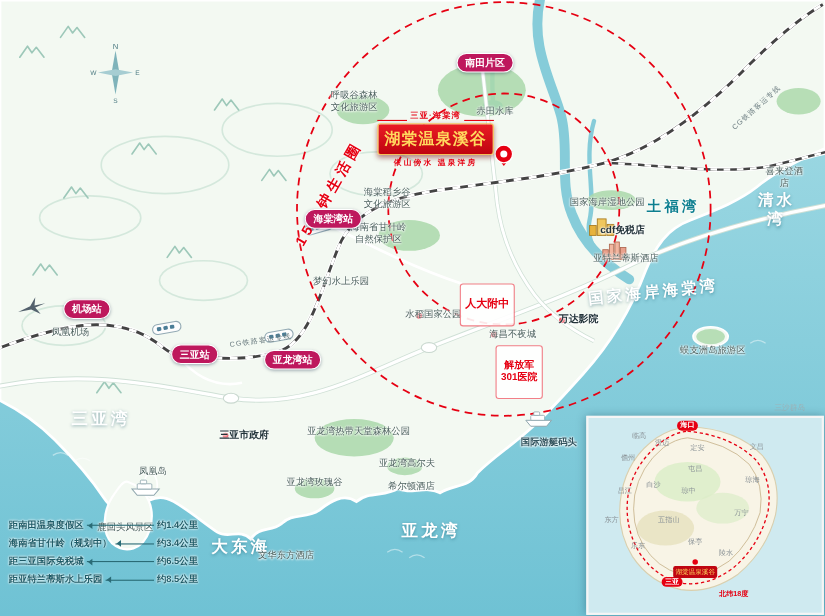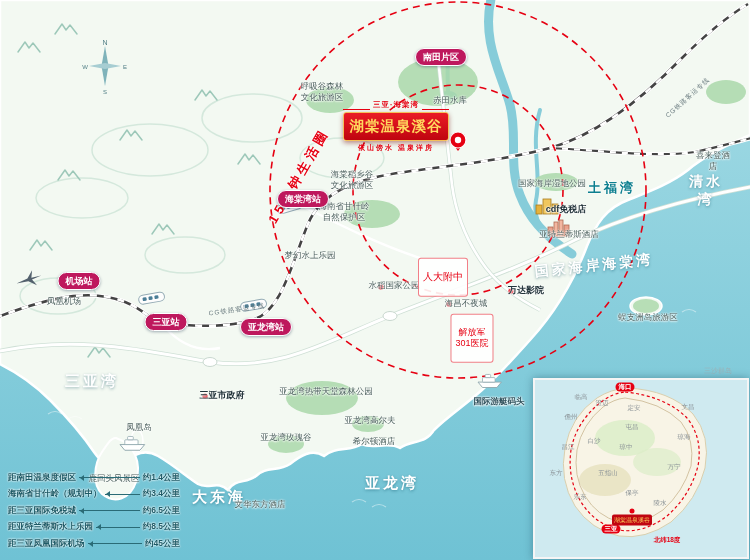--- a/index.html
+++ b/index.html
@@ -3,21 +3,21 @@
 <meta charset="utf-8">
 <style>
   html,body{margin:0;padding:0}
   .stage{position:relative;width:750px;height:560px;overflow:hidden;
          font-family:"Liberation Sans","DejaVu Sans",sans-serif;background:#7ec9d8}
   .base-svg{position:absolute;left:0;top:0;z-index:0}
   .c{position:absolute;transform:translate(-50%,-50%);white-space:pre-line;text-align:center}
   .lbl{font-size:8.5px;color:#4a5f5c;line-height:1.3;z-index:3;
        text-shadow:0 0 2px #fff,0 0 2px #fff,0 1px 2px #fff}
   .lbl.bold{font-weight:bold;color:#22333a;font-size:9px}
-  .redlbl{color:#e60012;font-weight:normal;background:rgba(255,255,255,.9);
+  .redlbl{color:#e60012;font-weight:bold;background:rgba(255,255,255,.9);
           border:1px solid rgba(230,0,18,.5);border-radius:3px;padding:12px 4px;
           line-height:1.25;z-index:3;font-size:9px}
   .bay{color:#fff;font-weight:bold;letter-spacing:3px;z-index:2;
        text-shadow:0 1px 3px rgba(0,70,90,.45)}
   .bay.teal{color:#0d7f8f;text-shadow:0 0 2px #fff,0 0 2px #fff}
   .pill{position:absolute;transform:translate(-50%,-50%);background:#be185d;color:#fff;
         font-size:9px;font-weight:bold;padding:1.5px 7px;border-radius:9px;border:1px solid #fff;
         box-shadow:0 1px 3px rgba(0,30,60,.35);white-space:nowrap;z-index:4}
   .rail-lbl{font-size:6.5px;color:#6b7c80;letter-spacing:1px;z-index:2;white-space:nowrap}
   .life-circle{position:absolute;color:#e60012;font-size:13px;font-weight:bold;letter-spacing:4px;
@@ -212,21 +212,21 @@
   </div>
 
   <div class="life-circle" style="left:299px;top:176px;transform:translate(-50%,-50%) rotate(-60deg)">15分钟生活圈</div>
 
   <div class="c rail-lbl" style="left:688px;top:98px;transform:translate(-50%,-50%) rotate(-42deg)">CG铁路客运专线</div>
   <div class="c rail-lbl" style="left:237px;top:310px;transform:translate(-50%,-50%) rotate(-8deg)">CG铁路客运专线</div>
 
   <div class="pill" style="left:441px;top:57px">南田片区</div>
   <div class="pill" style="left:303px;top:199px">海棠湾站</div>
   <div class="pill" style="left:79px;top:281px">机场站</div>
-  <div class="pill" style="left:166px;top:322px">三亚站</div>
+  <div class="pill" style="left:177px;top:322px">三亚站</div>
   <div class="pill" style="left:266px;top:327px">亚龙湾站</div>
 
   <div class="c lbl" style="left:450px;top:101px">赤田水库</div>
   <div class="c lbl" style="left:322px;top:92px">呼吸谷森林
 文化旅游区</div>
   <div class="c lbl" style="left:352px;top:180px">海棠稻乡谷
 文化旅游区</div>
   <div class="c lbl" style="left:344px;top:212px">海南省甘什岭
 自然保护区</div>
   <div class="c lbl" style="left:310px;top:256px">梦幻水上乐园</div>
@@ -273,25 +273,20 @@
     </div>
     <div class="dist-row">
       <span class="dist-label">距三亚国际免税城</span>
       <span class="dist-line"></span>
       <span class="dist-value">约6.5公里</span>
     </div>
     <div class="dist-row">
       <span class="dist-label">距亚特兰蒂斯水上乐园</span>
       <span class="dist-line"></span>
       <span class="dist-value">约8.5公里</span>
-    </div>
-    <div class="dist-row">
-      <span class="dist-label">距三亚凤凰国际机场</span>
-      <span class="dist-line"></span>
-      <span class="dist-value">约45公里</span>
     </div>
   </div>
 
   <div class="archipelago">三沙群岛</div>
 
   <div class="inset">
     <svg width="208" height="173" viewBox="0 0 208 173" style="position:absolute;left:0;top:0">
       <path d="M92,8 Q135,10 158,34 Q176,56 170,88 Q162,120 136,142 Q110,160 84,156 Q56,150 40,126 Q24,100 30,68 Q36,36 62,18 Q76,9 92,8 Z" fill="#f8f4e6" stroke="#d9cfae" stroke-width="1"></path>
       <ellipse cx="90" cy="58" rx="30" ry="18" fill="#dcedc8" opacity="0.85"></ellipse>
       <ellipse cx="70" cy="100" rx="26" ry="16" fill="#e8e2c0" opacity="0.85"></ellipse>

